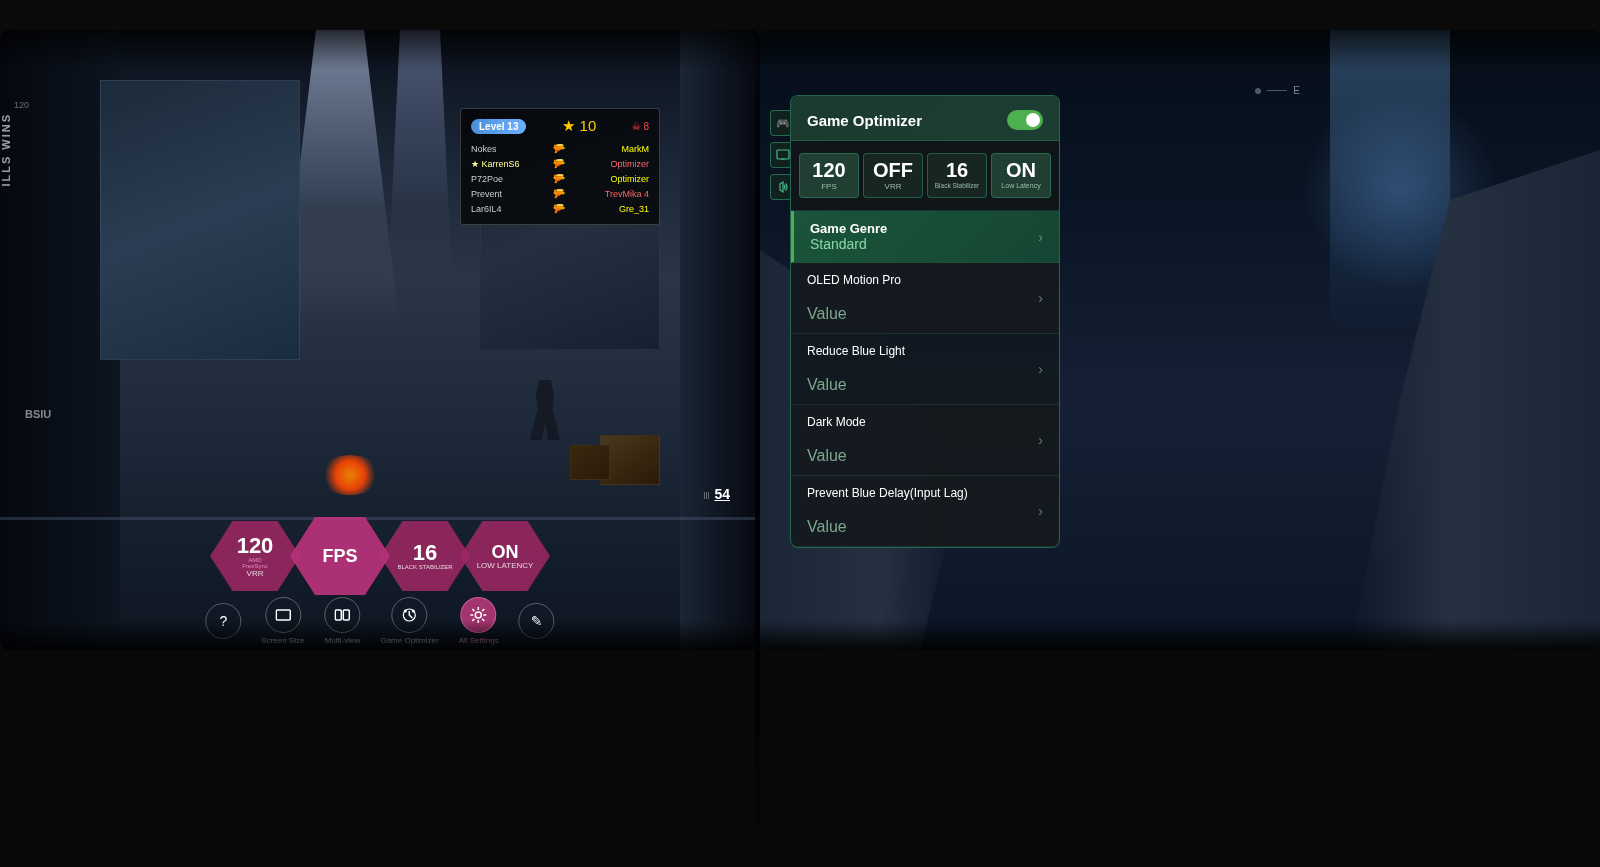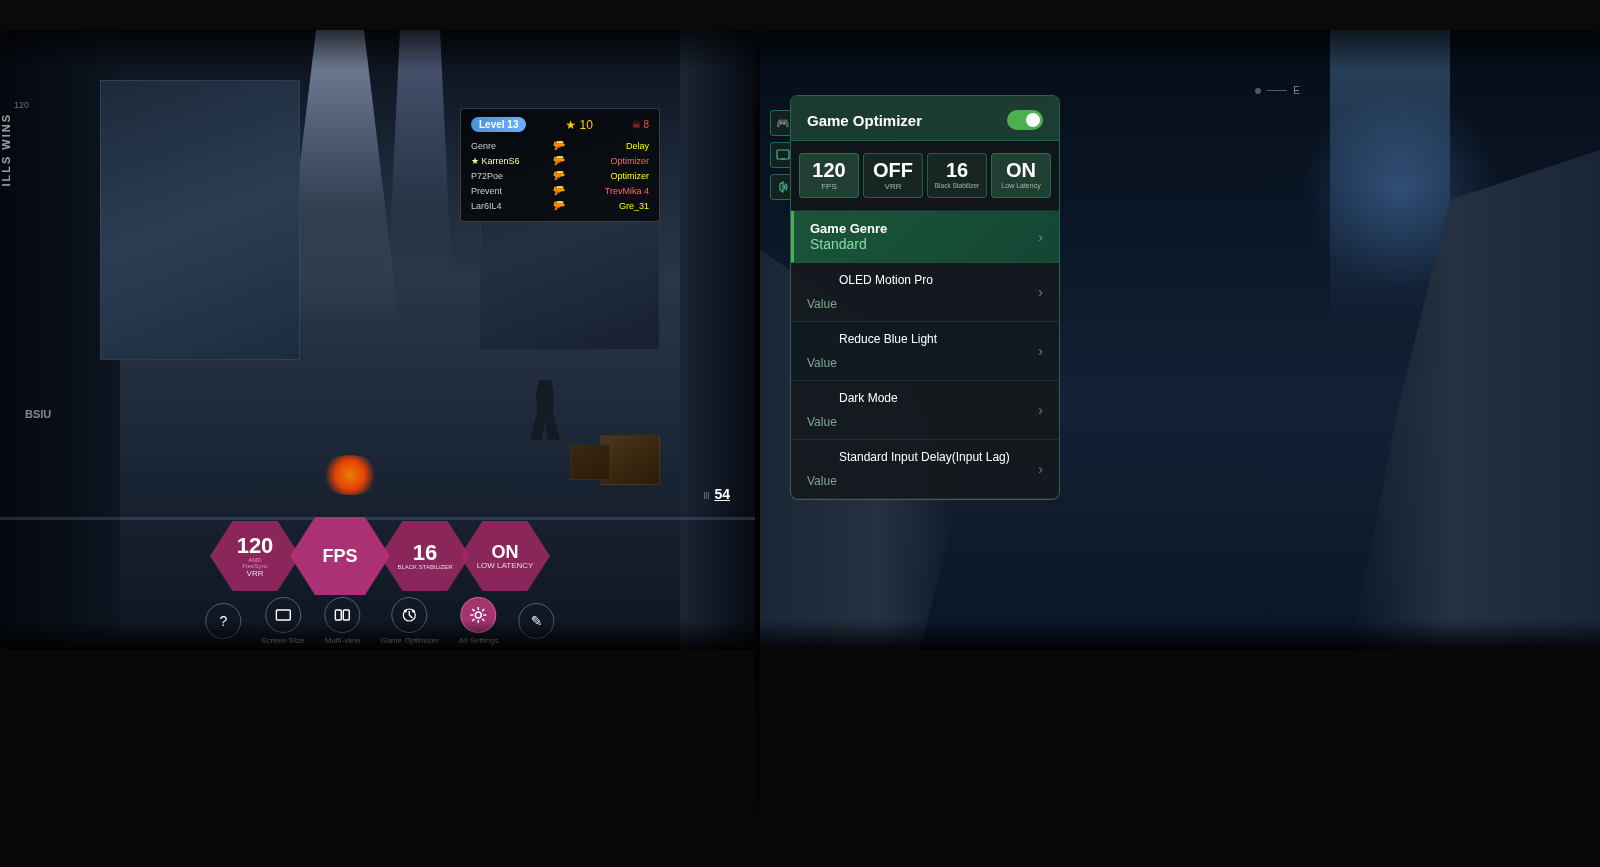--- a/index.html
+++ b/index.html
@@ -142,21 +142,21 @@
       color: white;
       font-size: 10px;
       padding: 2px 8px;
       border-radius: 10px;
       font-weight: bold;
       text-align: right;
     }
 
     .star-count {
       color: #ffcc00;
-      font-size: 12px;
+      font-size: 15px;
     }
 
     .skull-count {
       color: #ff4444;
       font-size: 10px;
     }
 
     .score-row {
       display: flex;
       justify-content: space-between;
@@ -447,27 +447,26 @@
       border-bottom: 1px solid rgba(50, 80, 60, 0.4);
       cursor: pointer;
     }
 
     .menu-item-content {}
 
     .menu-item-title {
       color: white;
       font-size: 12px;
       font-weight: 500;
-      margin-left: 32px;
     }
 
     .menu-item-value {
       color: rgba(150, 200, 170, 0.8);
-      font-size: 12px;
-      margin-top: 10px;
+      font-size: 16px;
+      margin-top: 18px;
     }
 
     .menu-chevron {
       color: rgba(150,200,170,0.6);
       font-size: 14px;
     }
 
     
     .genre-item {
       background: linear-gradient(135deg, rgba(30,110,70,0.7) 0%, rgba(20,90,60,0.7) 100%);
@@ -684,23 +683,23 @@
       <span>120</span>
     </div>
 
     <div class="scoreboard">
       <div class="score-header">
         <span class="level-badge">Level 13</span>
         <span class="star-count">★ 10</span>
         <span class="skull-count">☠ 8</span>
       </div>
       <div class="score-row">
-        <span class="name-left">Genre</span>
+        <span class="name-left">Nokes</span>
         <span class="gun-icon">🔫</span>
-        <span class="name-right highlighted">Delay</span>
+        <span class="name-right highlighted">MarkM</span>
       </div>
       <div class="score-row">
         <span class="name-left" style="color:#ffff88;">★ KarrenS6</span>
         <span class="gun-icon">🔫</span>
         <span class="name-right">Optimizer</span>
       </div>
       <div class="score-row">
         <span class="name-left">P72Poe</span>
         <span class="gun-icon">🔫</span>
         <span class="name-right highlighted">Optimizer</span>
@@ -872,21 +871,21 @@
         <div class="menu-item">
           <div class="menu-item-content">
             <div class="menu-item-title">Dark Mode</div>
             <div class="menu-item-value">Value</div>
           </div>
           <span class="menu-chevron">›</span>
         </div>
 
         <div class="menu-item">
           <div class="menu-item-content">
-            <div class="menu-item-title">Standard Input Delay(Input Lag)</div>
+            <div class="menu-item-title">Prevent Blue Delay(Input Lag)</div>
             <div class="menu-item-value">Value</div>
           </div>
           <span class="menu-chevron">›</span>
         </div>
 
       </div>
     </div>
 
     <div class="screen-vignette-top"></div>
     <div class="screen-vignette-bottom"></div>

